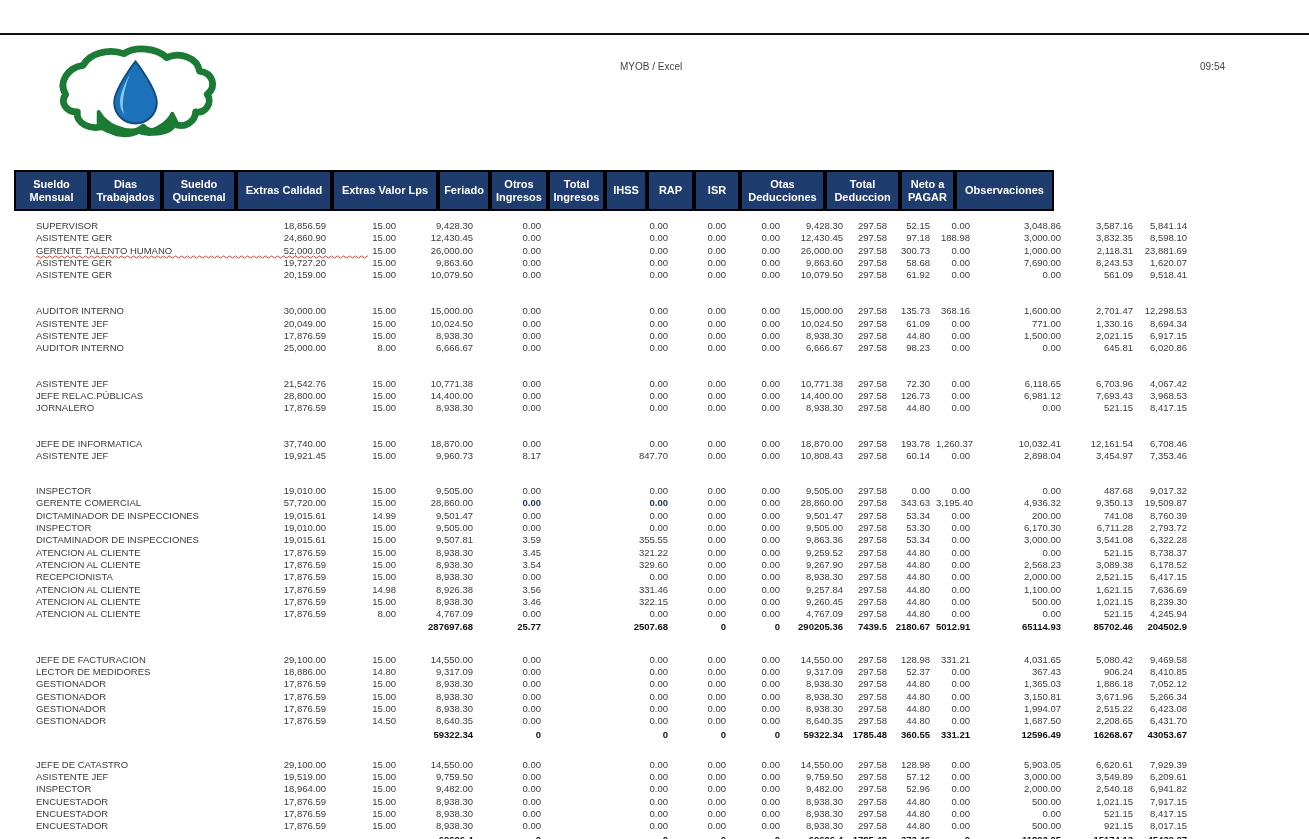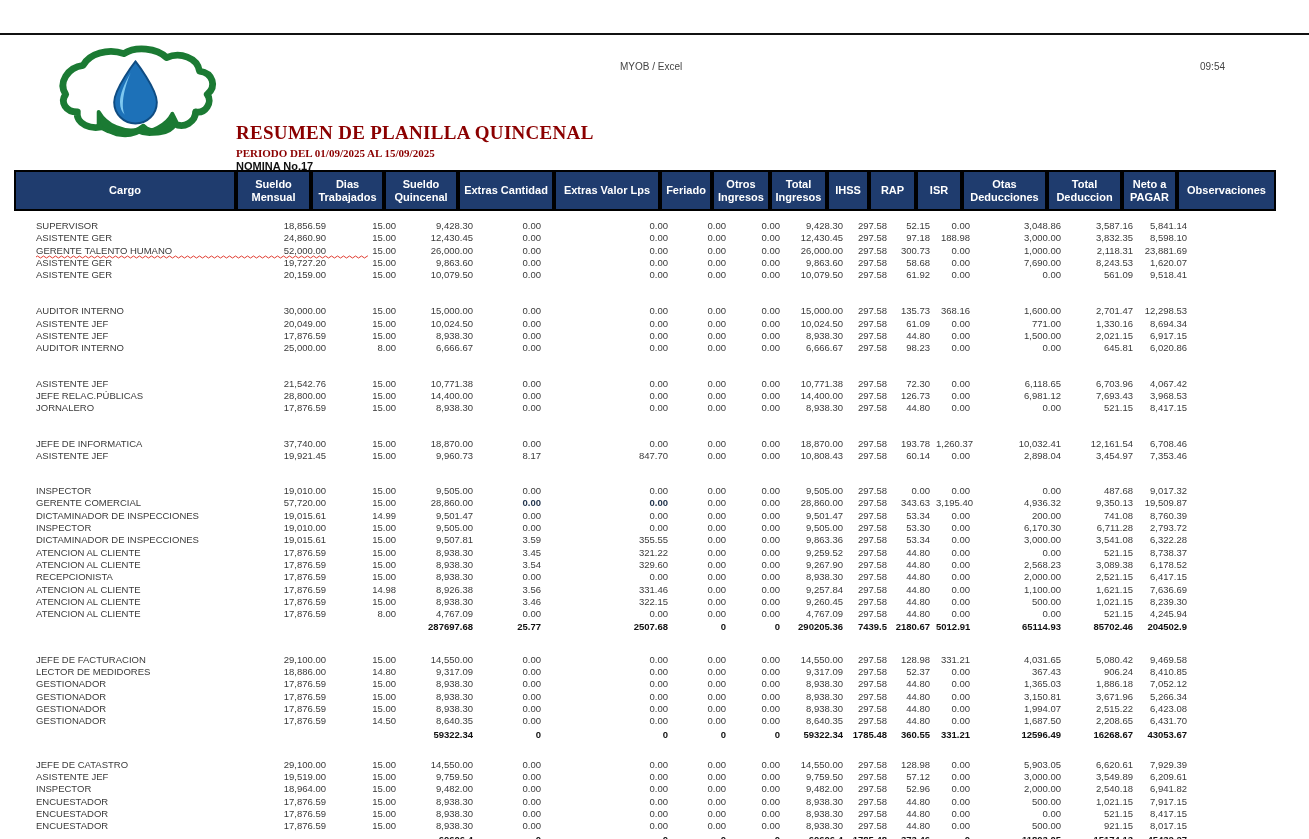--- a/index.html
+++ b/index.html
@@ -52,33 +52,27 @@
 
   <svg class="logo" viewBox="0 0 200 98">
     <path d="M28,52 C20,40 30,24 46,22 C52,10 72,4 88,10 C100,2 122,4 132,14 C146,8 164,14 166,28 C180,30 184,44 174,52 C180,60 172,72 162,70 C162,80 150,88 140,82 C134,92 116,94 108,86 C96,96 76,94 70,84 C54,90 38,82 40,70 C28,70 22,60 28,52 Z" fill="none" stroke="#1B7A33" stroke-width="7" stroke-linejoin="round"></path>
     <path d="M100,18 C100,18 78,46 78,60 C78,72.2 87.8,82 100,82 C112.2,82 122,72.2 122,60 C122,46 100,18 100,18 Z" fill="#1D71B8" stroke="#0F4C82" stroke-width="2"></path>
     <path d="M95,30 C88,42 84,52 84,60 C84,66 86,70 89,73 C85,66 87,48 95,30 Z" fill="#7EC8F0"></path>
     <path d="M62,70 C70,84 88,92 104,88 C94,94 72,94 62,84 Z" fill="#1B7A33" stroke="#1B7A33" stroke-width="4" stroke-linejoin="round"></path>
     <path d="M138,72 C132,84 116,92 102,90 C114,96 134,92 142,80 Z" fill="#1B7A33" stroke="#1B7A33" stroke-width="4" stroke-linejoin="round"></path>
   </svg>
 
 
-  <div class="title-block">
-    <div class="report-title">RESUMEN DE PLANILLA QUINCENAL</div>
-    <div class="report-period">PERIODO DEL 01/09/2025 AL 15/09/2025</div>
-    <div class="report-nomina">NOMINA No.17</div>
-  </div>
 
   <div class="table-wrap">
     <div class="thead" id="thead">
-        <div class="hcell" style="width: 222px;">Cargo</div>
         <div class="hcell" style="width: 75px;">Sueldo Mensual</div>
         <div class="hcell" style="width: 73px;">Dias Trabajados</div>
         <div class="hcell" style="width: 74px;">Sueldo Quincenal</div>
-        <div class="hcell" style="width: 96px;">Extras Cantidad</div>
+        <div class="hcell" style="width: 96px;">Extras Calidad</div>
         <div class="hcell" style="width: 106px;">Extras Valor Lps</div>
         <div class="hcell" style="width: 52px;">Feriado</div>
         <div class="hcell" style="width: 58px;">Otros Ingresos</div>
         <div class="hcell" style="width: 57px;">Total Ingresos</div>
         <div class="hcell" style="width: 42px;">IHSS</div>
         <div class="hcell" style="width: 47px;">RAP</div>
         <div class="hcell" style="width: 46px;">ISR</div>
         <div class="hcell" style="width: 85px;">Otas Deducciones</div>
         <div class="hcell" style="width: 75px;">Total Deduccion</div>
         <div class="hcell" style="width: 55px;">Neto a PAGAR</div>

